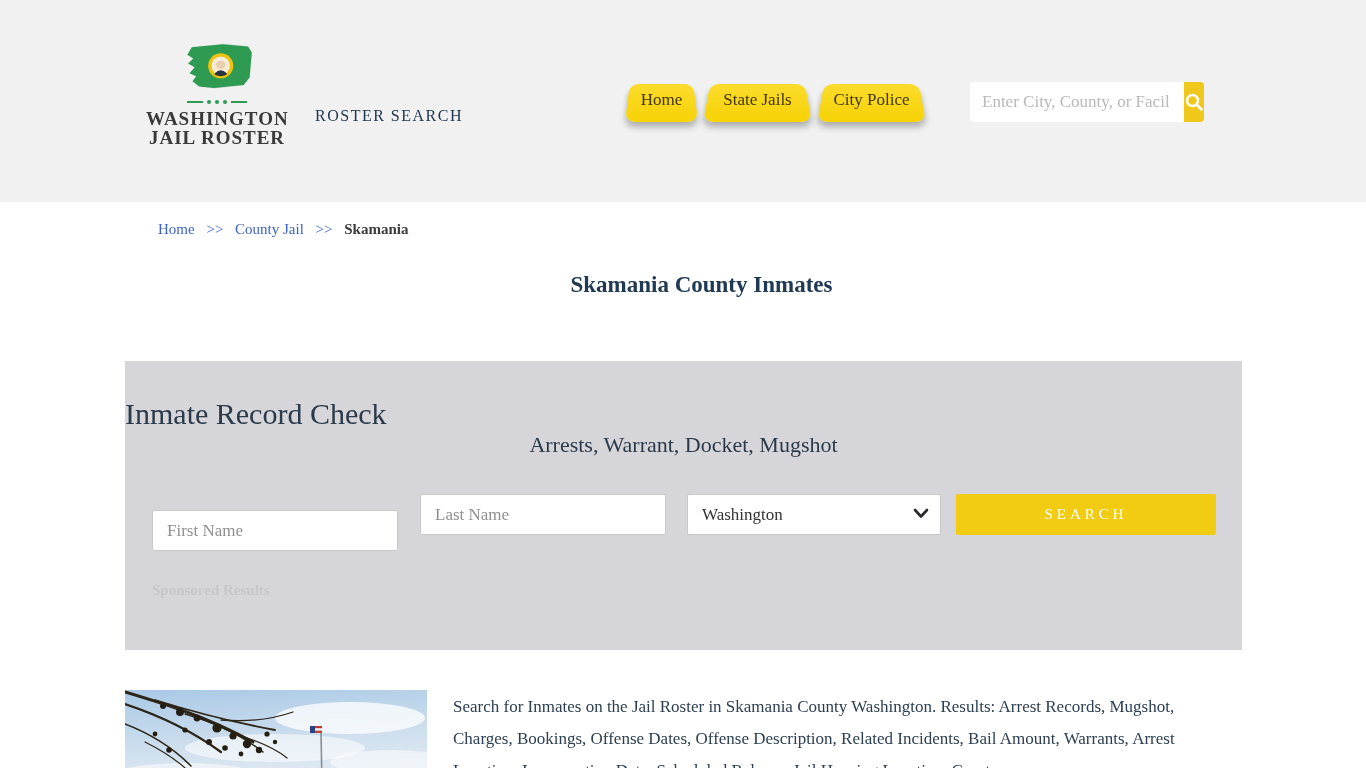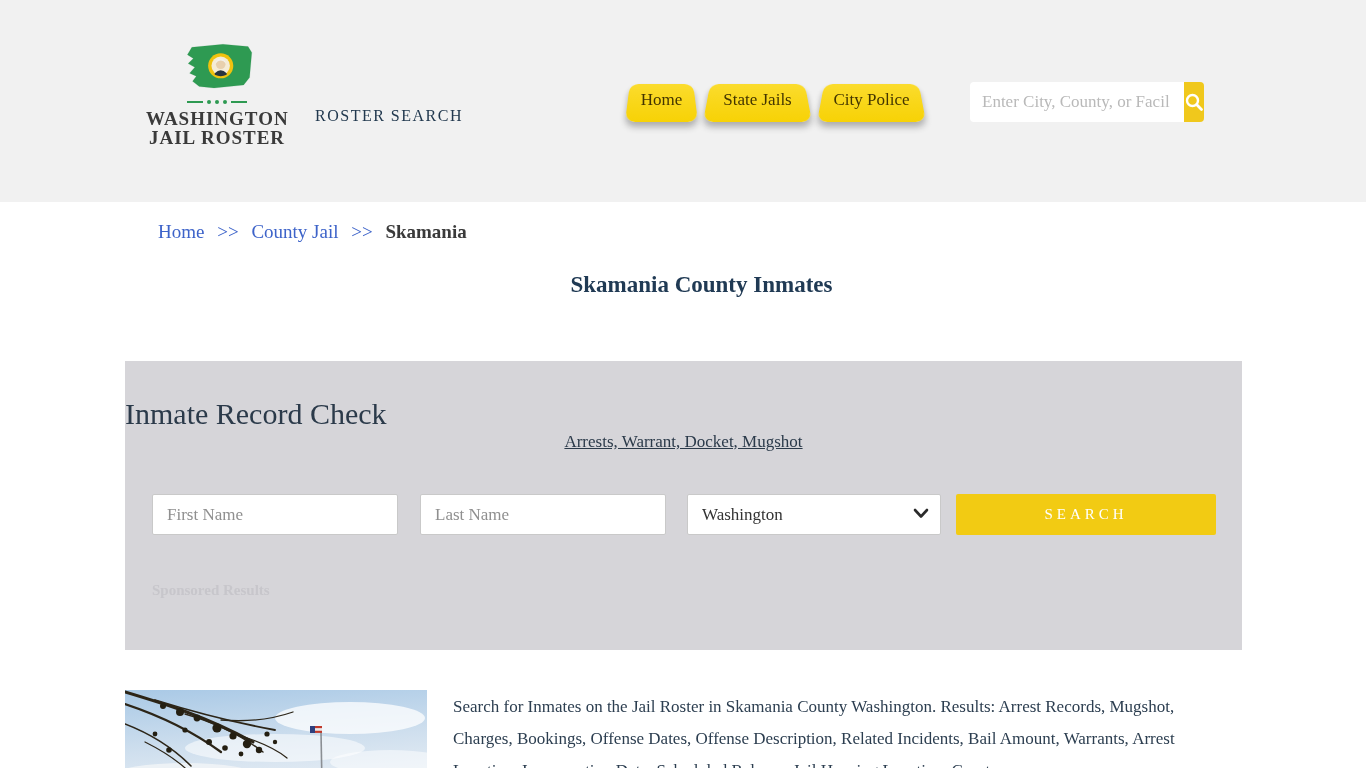--- a/index.html
+++ b/index.html
@@ -42,42 +42,42 @@
     border-radius:4px 0 0 4px; padding:0 12px;
     font-family:"Liberation Serif","DejaVu Serif",serif; font-size:17px; color:#444;
   }
   .hdr-search input::placeholder { color:#b9b9b9; }
   .hdr-search button {
     width:38px; height:40px; border:none; background:#f0c81c; border-radius:0 4px 4px 0;
     cursor:pointer; display:flex; align-items:center; justify-content:center;
   }
 
   
-  .breadcrumb { position:absolute; left:158px; top:221px; font-size:19px;text-align:right; }
+  .breadcrumb { position:absolute; left:158px; top:221px; font-size:15px;text-align:right; }
   .breadcrumb a { color:#3d63c9; text-decoration:none; cursor:pointer; }
   .breadcrumb .sep { color:#3d63c9; margin:0 8px; }
   .breadcrumb .current { color:#3a3a3a; font-weight:bold; }
 
   
   .page-title { position:absolute; left:0; top:272px; width:1366px; text-align:center;
     font-size:23px; font-weight:bold; color:#203a54;padding-left:37px; }
 
   
   .panel { position:absolute; left:125px; top:361px; width:1117px; height:289px; background:#d6d5d9; }
   .panel-title { position:absolute; left:0; top:36px; width:100%; 
     font-size:30px; color:#2b3a4a; }
   .panel-sub { position:absolute; left:0; top:71px; width:100%; text-align:center;
-    font-size:17px; color:#2b3a4a;text-decoration:underline; }
+    font-size:22px; color:#2b3a4a; }
   .panel input[type=text] {
     position:absolute; top:133px; height:41px; background:#ffffff;
     border:1px solid #c9c9c9; border-radius:2px; padding:0 14px; outline:none;
     font-family:"Liberation Serif","DejaVu Serif",serif; font-size:17px; color:#444;
   }
   .panel input::placeholder { color:#8f8f8f; }
-  .fld-first { left:27px;  width:246px; }
+  .fld-first { left:27px;  width:246px;margin-top:16px; }
   .fld-last  { left:295px; width:246px; }
   .select-wrap { position:absolute; left:562px; top:133px; width:254px; height:41px; }
   .select-wrap select {
     width:100%; height:100%; background:#ffffff; border:1px solid #c9c9c9; border-radius:2px;
     padding:0 14px; appearance:none; -webkit-appearance:none; outline:none; cursor:pointer;
     font-family:"Liberation Serif","DejaVu Serif",serif; font-size:17px; color:#333;
   }
   .select-wrap .chev { position:absolute; right:12px; top:13px; pointer-events:none; }
   .btn-search {
     position:absolute; left:831px; top:133px; width:260px; height:41px;

